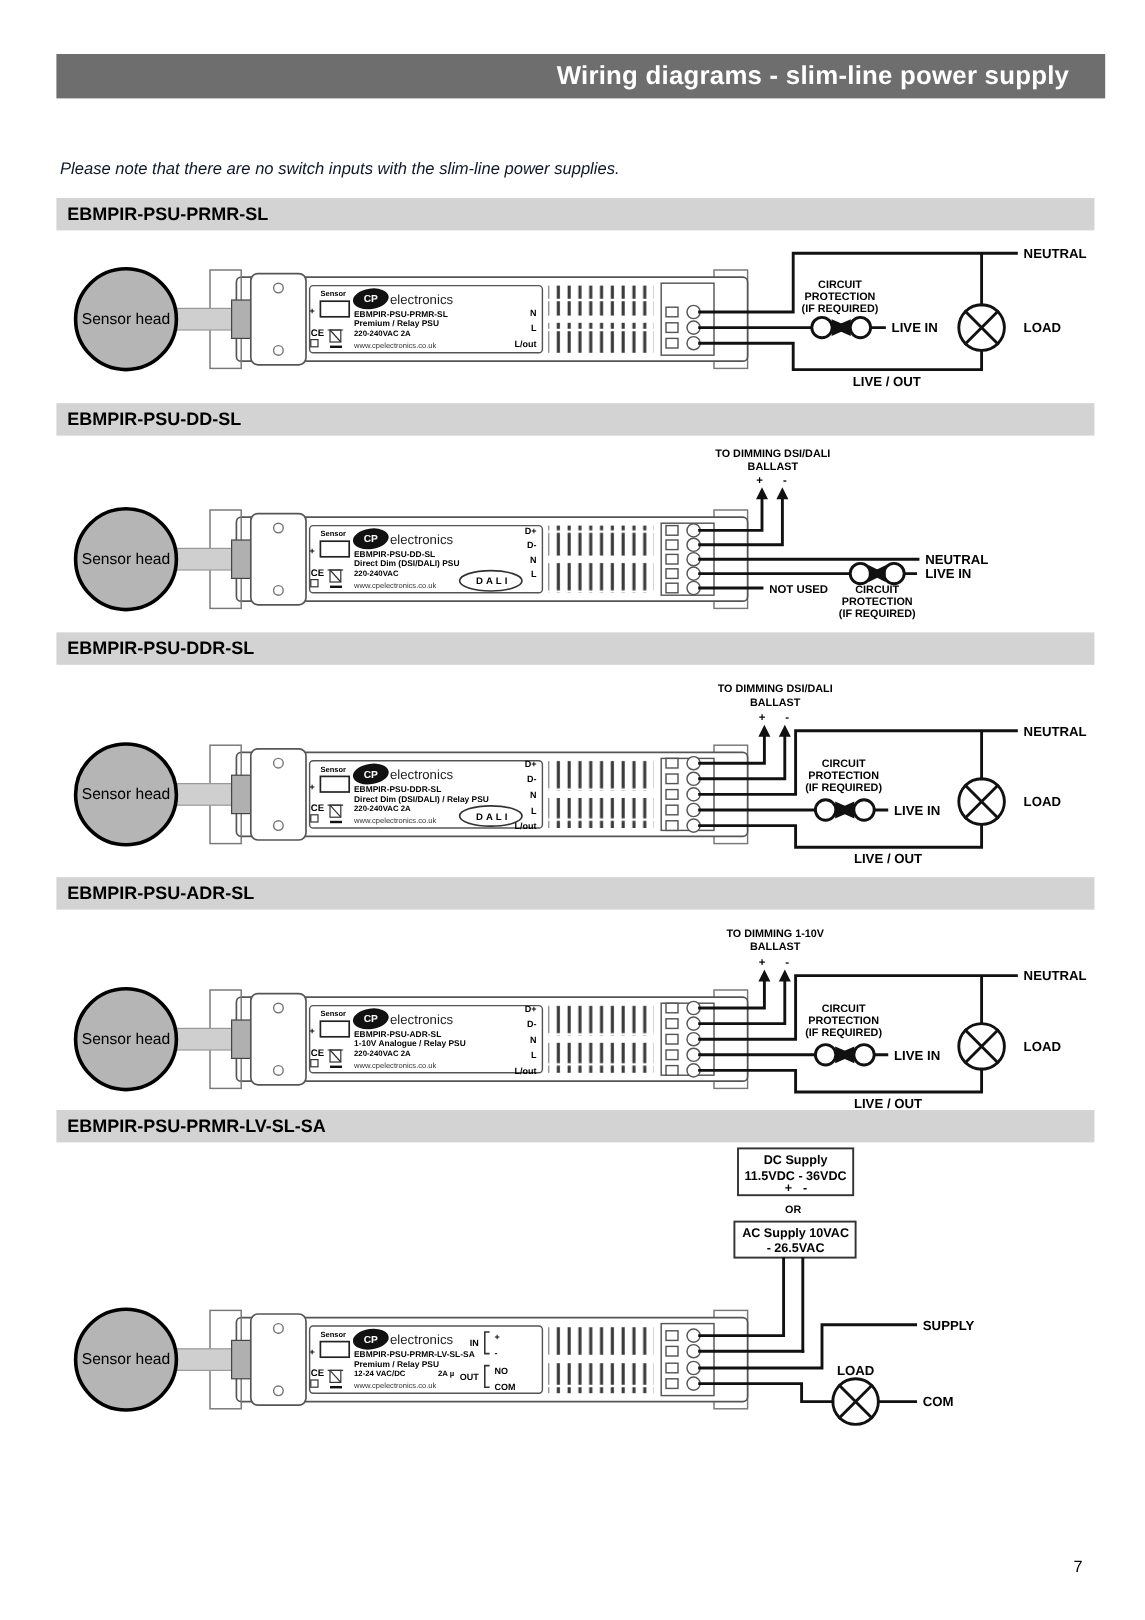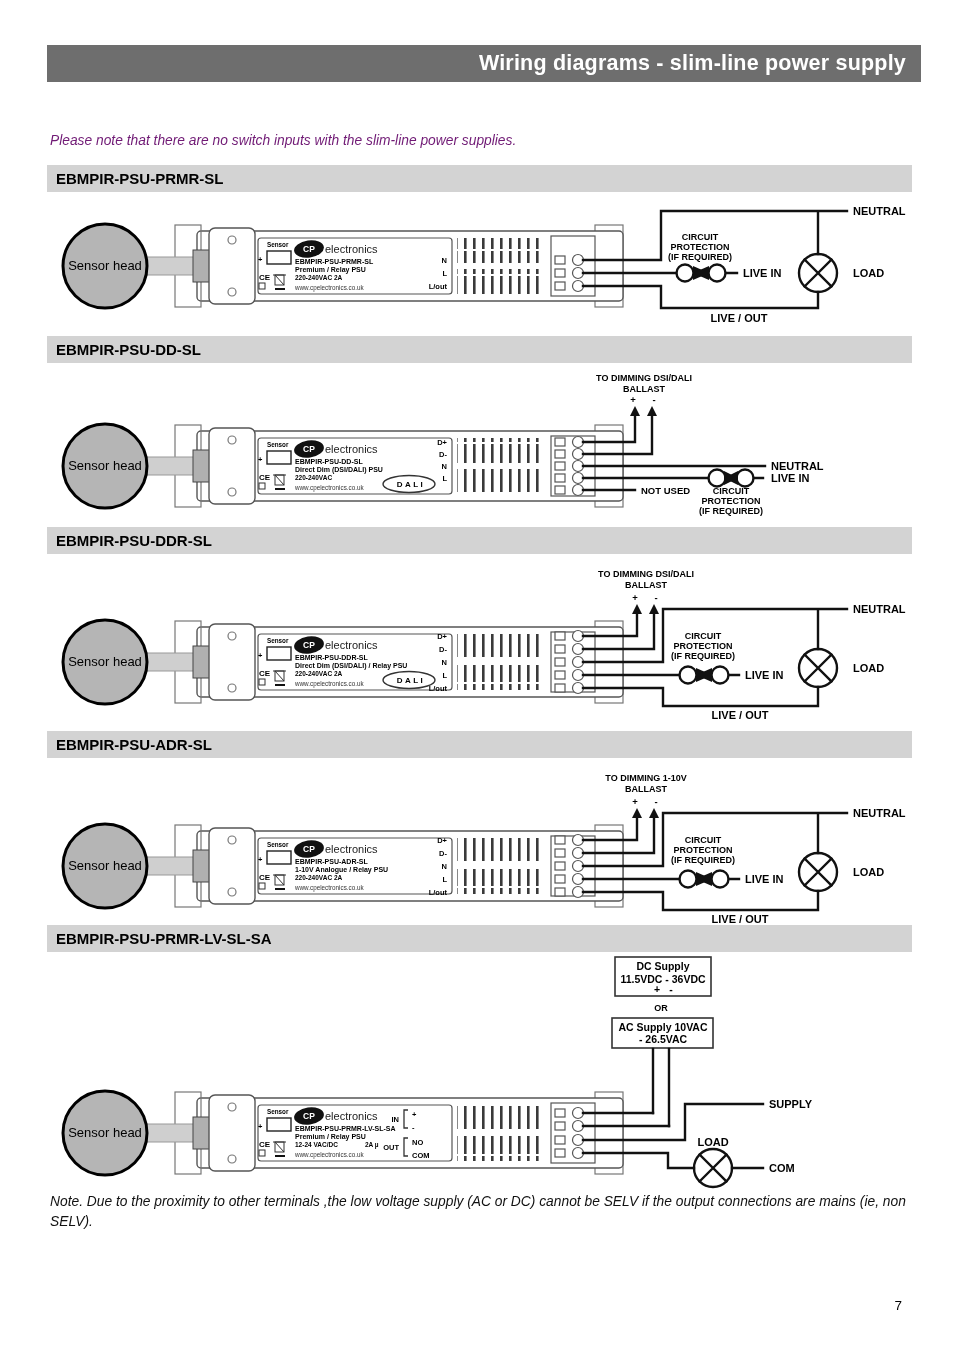--- a/index.html
+++ b/index.html
@@ -1,21 +1,21 @@
 <!DOCTYPE html>
 <html><head>
 <meta charset="utf-8">
 <style>
   html,body{margin:0;padding:0;background:#fff;font-family:"Liberation Sans",sans-serif;}
   .page{position:relative;width:954px;height:1350px;background:#fff;overflow:hidden;}
   .titlebar{position:absolute;left:47px;top:45px;width:874px;height:37px;background:#6e6e6e;
     color:#fff;font-weight:bold;font-size:21.5px;line-height:37px;text-align:right;
-    padding-right:15px;box-sizing:border-box;letter-spacing:0.2px;}
+    padding-right:30px;box-sizing:border-box;letter-spacing:0.2px;}
   .intro{position:absolute;left:50px;top:92px;width:866px;font-size:13.8px;color:#111;line-height:1.4;}
-  .intro-note{position:absolute;left:50px;top:131px;width:866px;font-size:13.8px;color:#701a75;
+  .intro-note{position:absolute;left:50px;top:131px;width:866px;font-size:13.8px;color:#0f172a;
     font-style:italic;line-height:1.4;}
   .secbar{position:absolute;left:47px;width:865px;height:27px;background:#d3d3d3;color:#000;
     font-weight:bold;font-size:15px;line-height:27px;padding-left:9px;box-sizing:border-box;}
   .bar1{top:165px}.bar2{top:336px}.bar3{top:527px}.bar4{top:731px}.bar5{top:925px}
   .dsvg{position:absolute;left:47px;}
   .svg1{top:200px}.svg2{top:368px}.svg3{top:558px}.svg4{top:762px}.svg5{top:955px}
   .note{position:absolute;left:50px;top:1192px;width:858px;font-size:13.8px;font-style:italic;
     color:#111;line-height:1.45;}
   .pagenum{position:absolute;right:52px;top:1298px;font-size:13.5px;color:#000;}
   
@@ -495,16 +495,15 @@
     </g>
     <g>
       <circle class="w" cx="666" cy="213" r="19" fill="#fff"></circle>
       <path class="w" d="M652.6,199.6 L679.4,226.4 M679.4,199.6 L652.6,226.4"></path>
     </g>
     <text class="t-big" x="722" y="153">SUPPLY</text>
     <text class="t-big mid" x="666" y="191">LOAD</text>
     <text class="t-big" x="722" y="217">COM</text>
   </svg>
 
-  <div class="note">Note. Due to the proximity to other terminals ,the low voltage supply (AC or DC) cannot be SELV if the output connections are mains (ie, non SELV).</div>
   <div class="pagenum">7</div>
 
 </div>
 
 </body></html>

